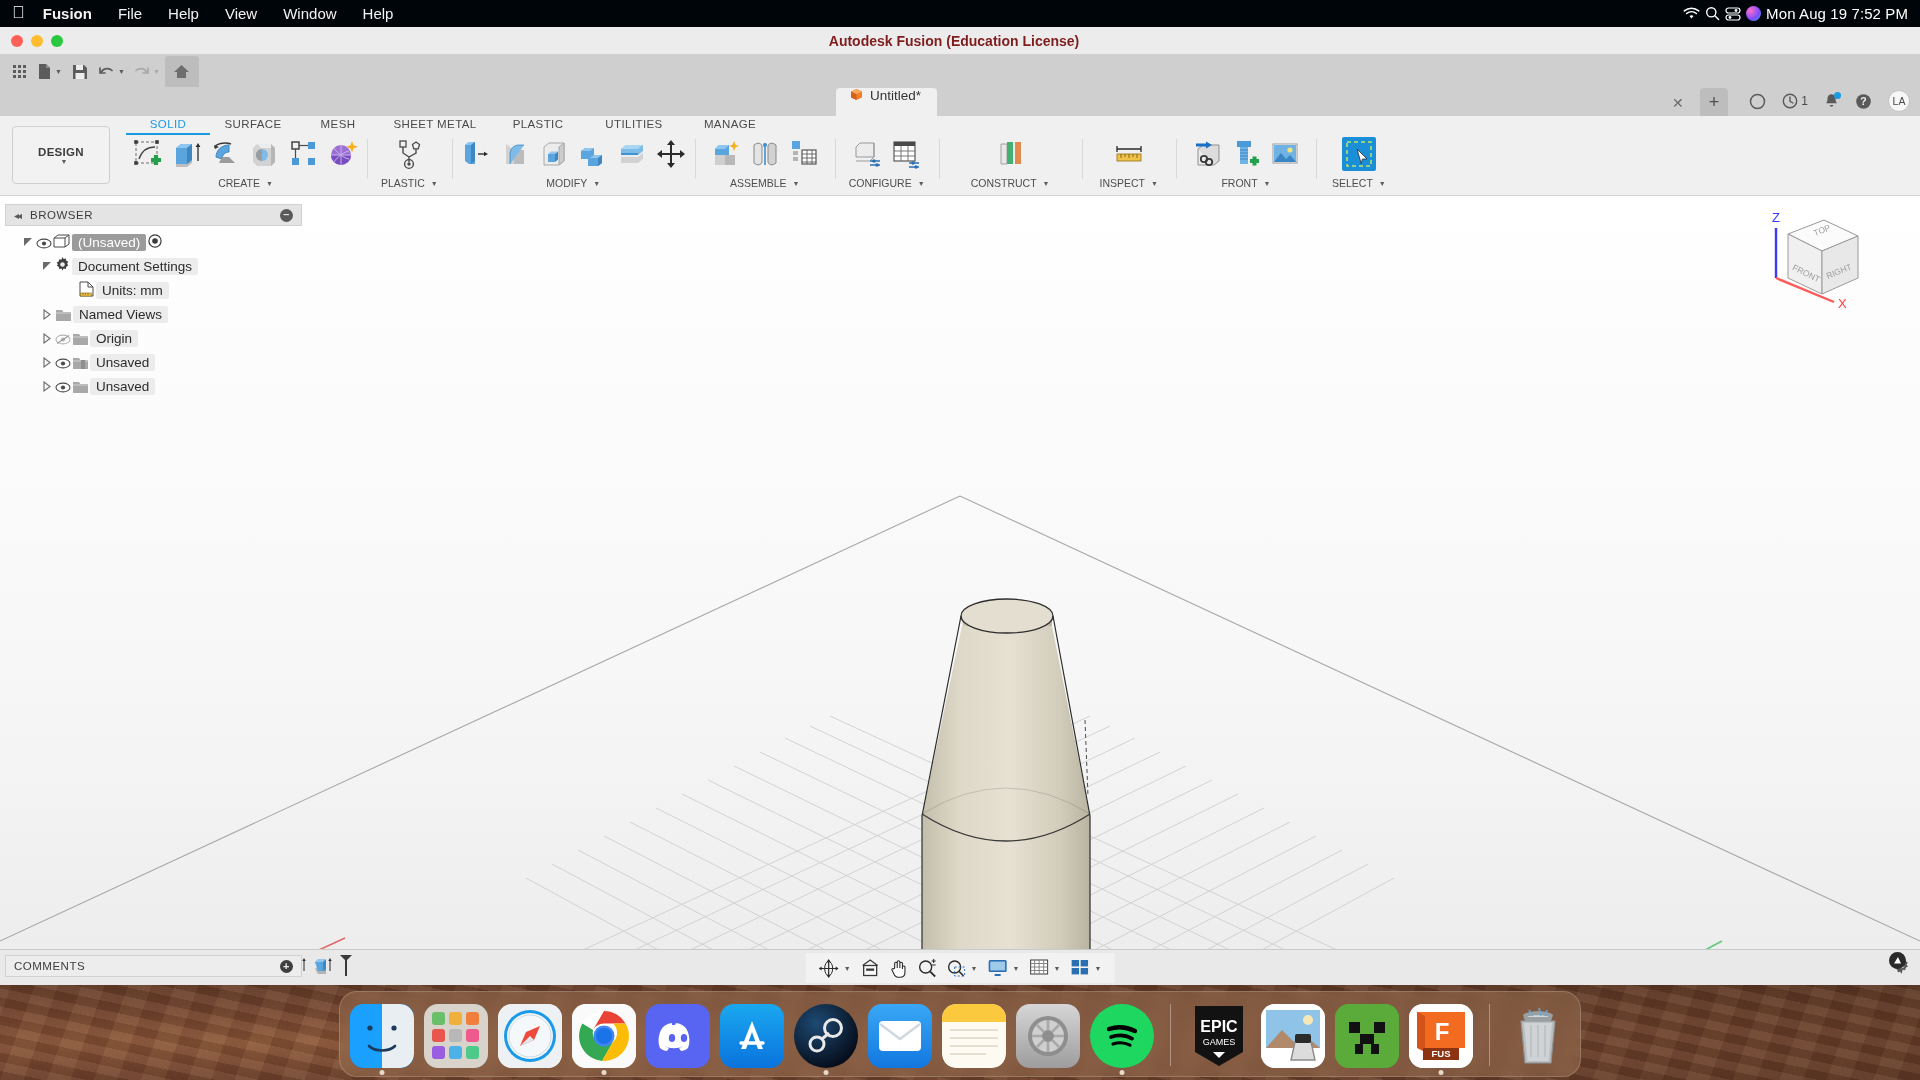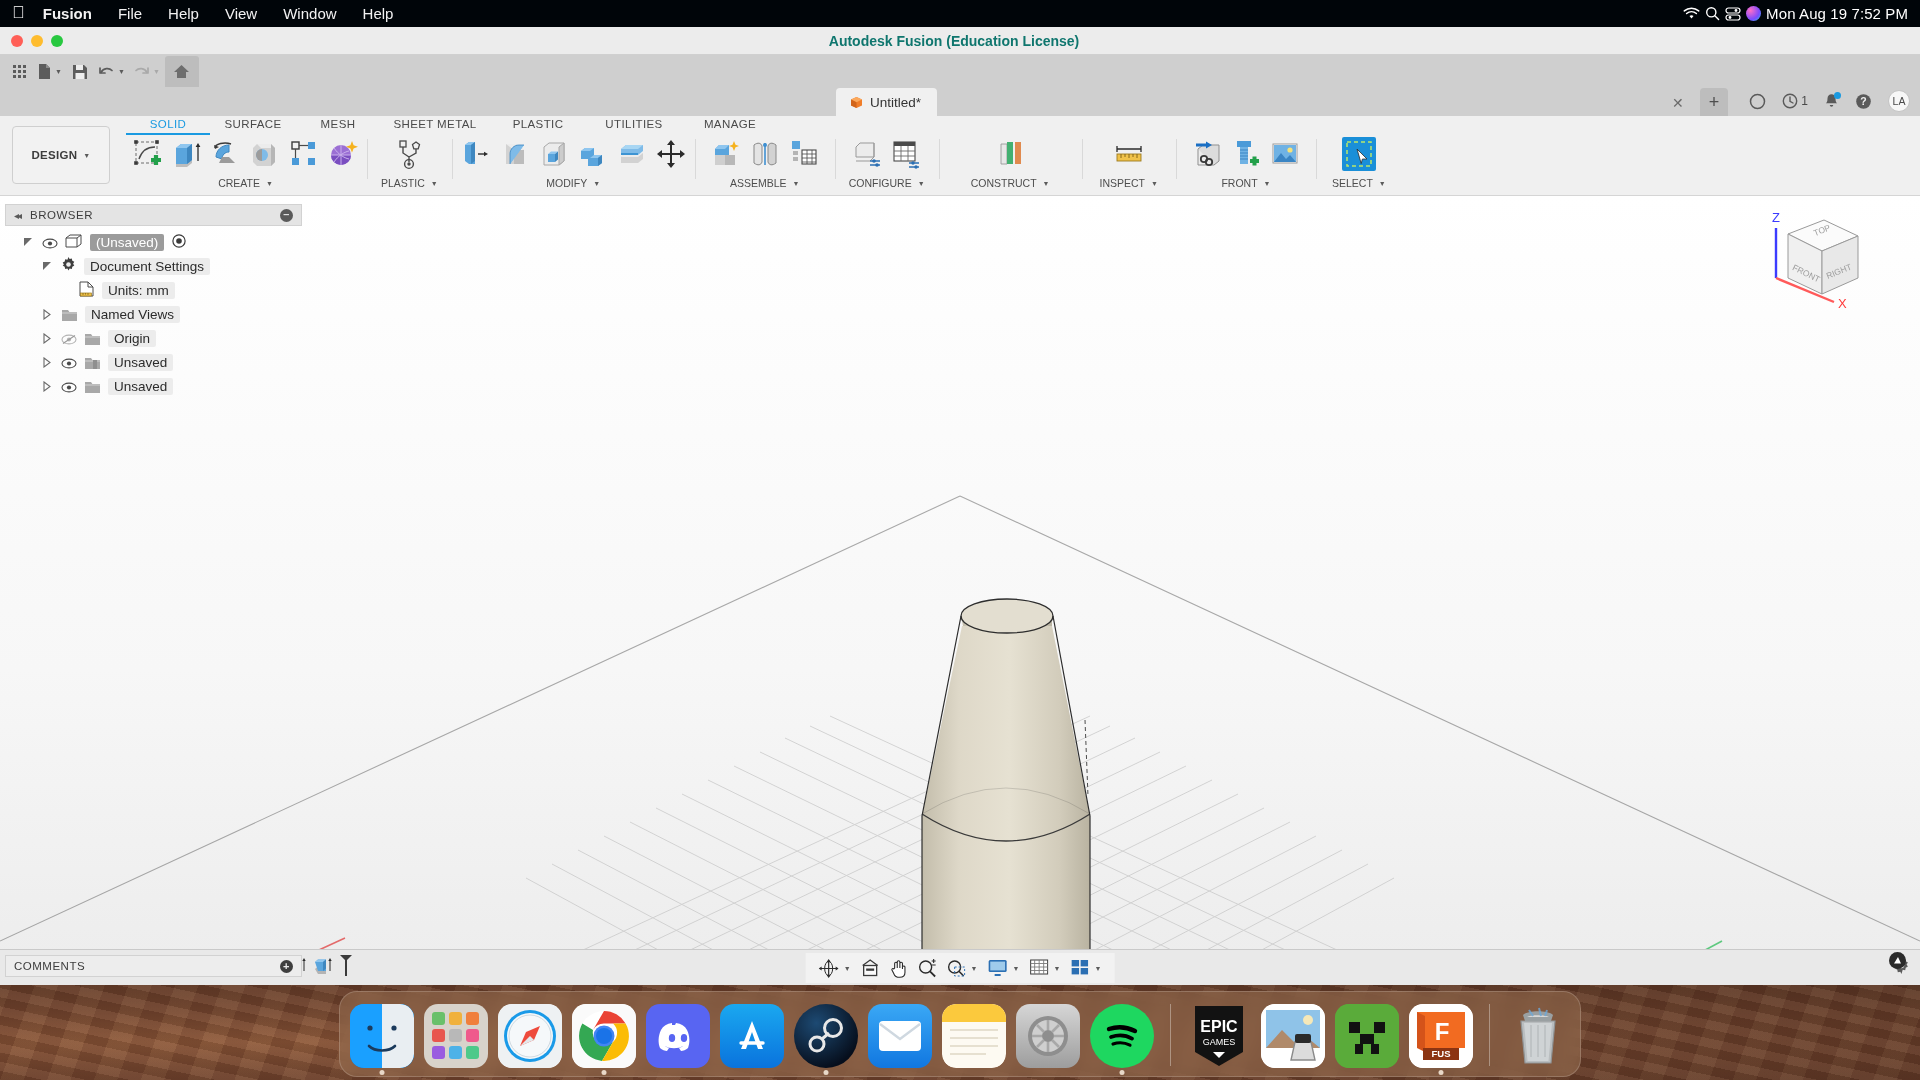--- a/index.html
+++ b/index.html
@@ -38,21 +38,21 @@
   .titlebar {
     height:28px; background:#ececec; position:relative;
     border-bottom:1px solid #d0d0d0;
     display:flex; align-items:center;
   }
   .traffic { display:flex; gap:8px; padding-left:11px; }
   .tl { width:12px;height:12px;border-radius:50%; }
   .tl.r{background:#ff5f57;} .tl.y{background:#febc2e;} .tl.g{background:#28c840;}
   .wintitle {
     position:absolute; left:0; right:12px; text-align:center;
-    font-size:14px; font-weight:bold; color:#0f766e;
+    font-size:14px; font-weight:bold; color:#7f1d1d;
   }
 
   
   .qabar {
     height:33px; background:#cfcfcf; display:flex; align-items:center;
     padding-left:6px; position:relative;
   }
   .qa-btn {
     height:26px; min-width:26px; display:flex; align-items:center; justify-content:center;
     margin-right:2px; color:#565656; padding:0 3px;
@@ -62,21 +62,21 @@
   .caret.dim { color:#a9a9a9; }
   .grid-icon { display:grid; grid-template-columns:repeat(3,3px); gap:2px; }
   .grid-icon i { width:3px;height:3px;background:#5c5c5c;display:block; }
 
   
   .tabstrip {
     height:28px; background:#cfcfcf; display:flex; align-items:flex-end;
     position:relative; padding-left:6px;
   }
   .doctab {
-    height:28px; background:#f0f0f0; display:flex; align-items:center;
+    height:28px; background:#f0f0f0; display:flex; align-items:flex-start;
     padding:0 16px 0 14px; gap:7px; font-size:13.5px; color:#333;
     border-radius:4px 4px 0 0; margin-left:830px;
   }
   .cube-ico {
     width:13px;height:13px; position:relative; display:inline-block;
   }
   .tabclose { position:absolute; left:1672px; top:7px; color:#6a6a6a; font-size:14px; }
   .tab-plus {
     position:absolute; left:1700px; top:0; width:28px;height:28px;
     background:#bdbdbd; border-radius:4px 4px 0 0;
@@ -94,21 +94,21 @@
     display:flex;align-items:center;justify-content:center;font-size:10.5px;color:#4a4a4a;
   }
 
   
   .ribbon { height:80px; background:#f0f0f0; display:flex; position:relative;
             border-bottom:1px solid #d5d5d5; }
   .design-btn {
     width:98px; height:58px; margin:10px 8px 0 12px;
     background:#f2f2f2; border:1px solid #cfcfcf; border-radius:4px;
     display:flex; align-items:center; justify-content:center;
-    font-size:11.5px; font-weight:bold; color:#3c3c3c; letter-spacing:.3px;
+    font-size:11.5px; font-weight:bold; color:#3c3c3c; letter-spacing:.3px;flex-direction:column;
   }
   .ribbon-main { flex:1; position:relative; }
   .ribtabs { display:flex; height:20px; align-items:flex-start; padding-left:8px;}
   .ribtab {
     font-size:11.5px; color:#4a4a4a; letter-spacing:.4px;
     padding:2px 0 3px; margin-right:0; text-align:center;
   }
   .ribtab.active { color:#1a9ae1; border-bottom:2px solid #1a9ae1; font-weight:500;}
   .ribgroups { display:flex; align-items:flex-start; height:58px; padding-left:6px;}
   .ribgroup { display:flex; flex-direction:column; align-items:center; position:relative;
@@ -141,21 +141,21 @@
   .browser-head {
     height:22px; background:#e4e4e4; border:1px solid #d2d2d2;
     display:flex; align-items:center; padding:0 8px;
     font-size:11.5px; letter-spacing:.5px; color:#3d3d3d;
   }
   .collapse-ic { margin-right:10px; font-size:10px; color:#5a5a5a; letter-spacing:-2px;}
   .minus-ic { margin-left:auto; width:13px;height:13px;border-radius:50%;
               background:#5a5a5a; color:#e4e4e4; font-size:11px; line-height:11px;
               text-align:center; font-weight:bold;}
   .tree { padding-top:4px; }
-  .trow { height:24px; display:flex; align-items:center; gap:8px; position:relative;}
+  .trow { height:24px; display:flex; align-items:center; gap:2px; position:relative;}
   .trow .lbl { font-size:13.5px; color:#2b2b2b; padding:1px 6px; background:#ececec; border-radius:2px;}
   .trow .lbl.sel { background:#9b9b9b; color:#fff; }
   .tri { width:11px; height:11px; color:#5d5d5d; font-size:9px; display:flex;align-items:center;}
   .eye { width:15px; height:11px; }
   .folder { width:16px;height:13px; }
 
   
   .comments {
     position:absolute; left:5px; bottom:8px; width:297px; height:22px;
     background:#ededed; border:1px solid #d2d2d2;

